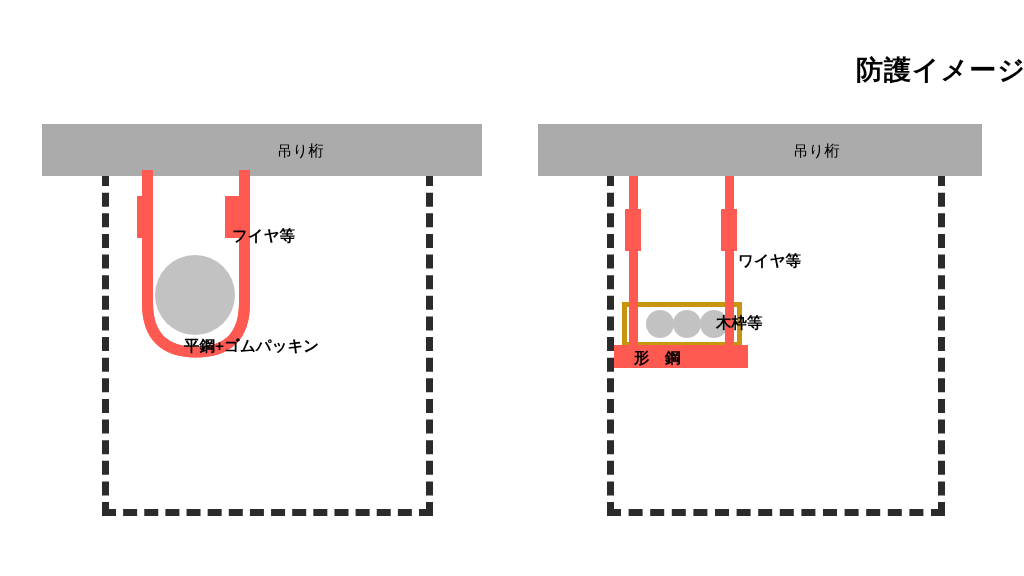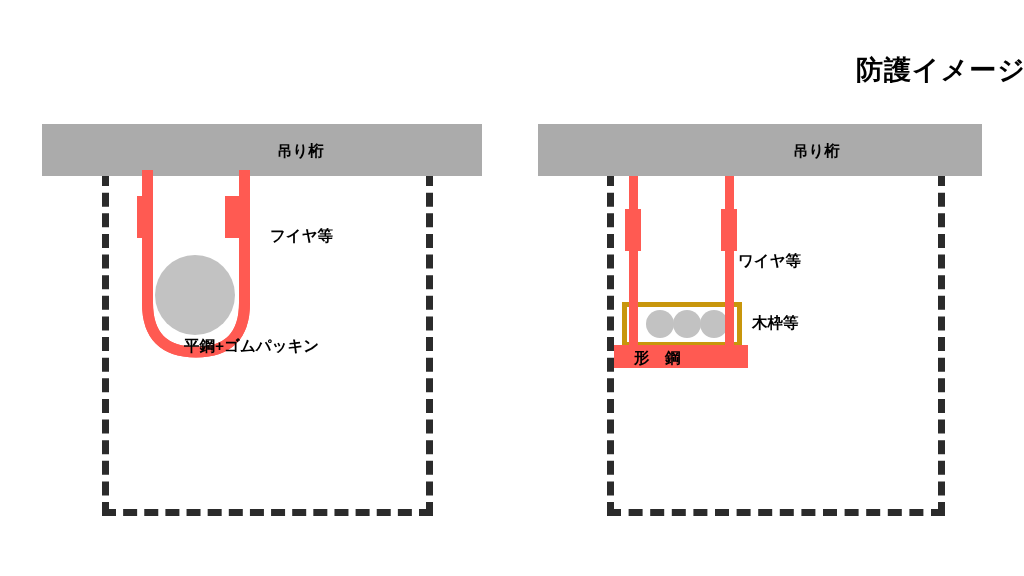--- a/index.html
+++ b/index.html
@@ -37,21 +37,21 @@
   }
 
   
   .beam {
     position: absolute;
     background: #ababab;
   }
   .beam-label {
     position: absolute;
     font-size: 15.5px;
-    font-weight: bold;
+    font-weight: normal;
     color: #000000;
     white-space: nowrap;
   }
 
   .dashed-box {
     position: absolute;
     border: 7px dashed #2b2b2b;
     border-top: none;
     box-sizing: border-box;
     background: transparent;
@@ -128,21 +128,21 @@
 
     <div class="pipe" style="left:155px; top:255px; width:80px; height:80px;"></div>
 
     <svg class="sling" style="left:120px; top:170px; width:160px; height:200px;" viewBox="0 0 160 200" xmlns="http://www.w3.org/2000/svg">
       <path d="M 27.5 133 Q 27.5 182 76 182 Q 124.5 182 124.5 133" fill="none" stroke="#ff5a52" stroke-width="11" stroke-linecap="butt"></path>
     </svg>
 
     <div class="turnbuckle" style="left:137px; top:196px; width:15px; height:42px;"></div>
     <div class="turnbuckle" style="left:225px; top:196px; width:15px; height:42px;"></div>
 
-    <div class="label" style="left:232px; top:226px;margin-left:38px;">フイヤ等</div>
+    <div class="label" style="left:232px; top:226px;">フイヤ等</div>
     <div class="label" style="left:184px; top:336px;">平鋼+ゴムパッキン</div>
   </div>
 
   <div>
 
     <div class="dashed-box" style="left:607px; top:172px; width:338px; height:344px;"></div>
 
     <div class="wire-behind" style="left:629px; top:124px; width:9px; height:52px;"></div>
     <div class="wire-behind" style="left:725px; top:124px; width:9px; height:52px;"></div>
 
@@ -160,17 +160,17 @@
     <div class="pipe" style="left:646px; top:310px; width:28px; height:28px;"></div>
     <div class="pipe" style="left:673px; top:310px; width:28px; height:28px;"></div>
     <div class="pipe" style="left:700px; top:310px; width:28px; height:28px;"></div>
 
     <div class="steel" style="left:614px; top:345px; width:134px; height:23px;"></div>
 
     <div class="wire" style="left:629px; top:302px; width:9px; height:48px;"></div>
     <div class="wire" style="left:725px; top:302px; width:9px; height:48px;"></div>
 
     <div class="label" style="left:738px; top:251px;text-align:right;">ワイヤ等</div>
-    <div class="label" style="left:752px; top:313px;">木枠等</div>
+    <div class="label" style="left:716px; top:313px;">木枠等</div>
     <div class="label label-wide" style="left:634px; top:348px;">形　鋼</div>
   </div>
 
 </div>
 
 </body></html>

